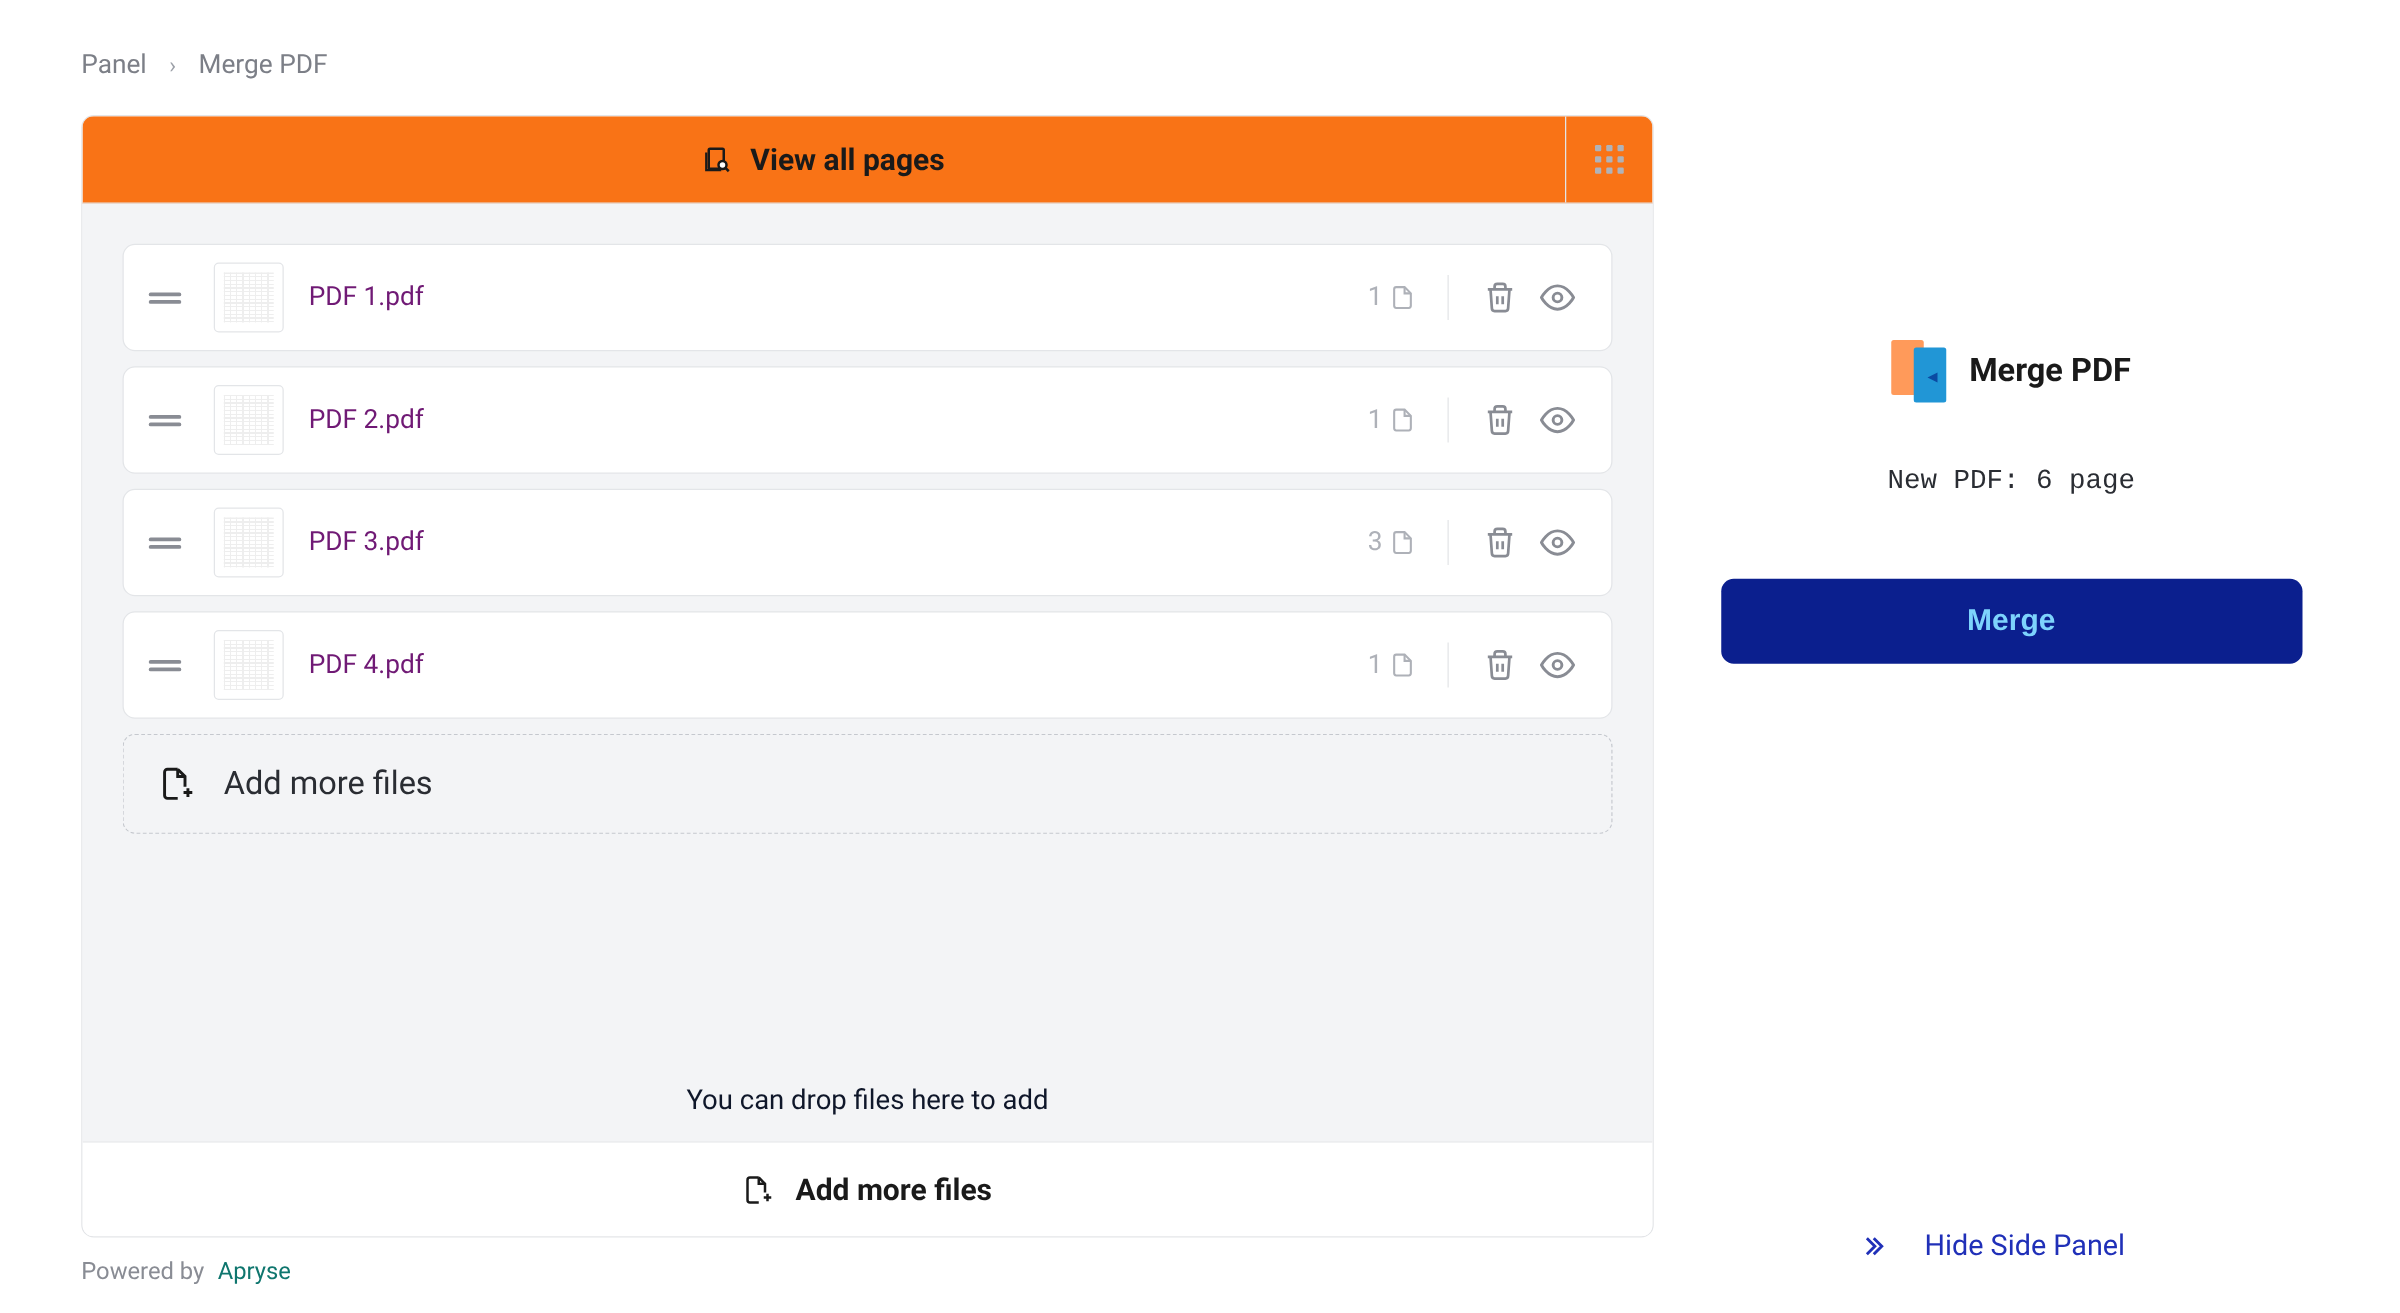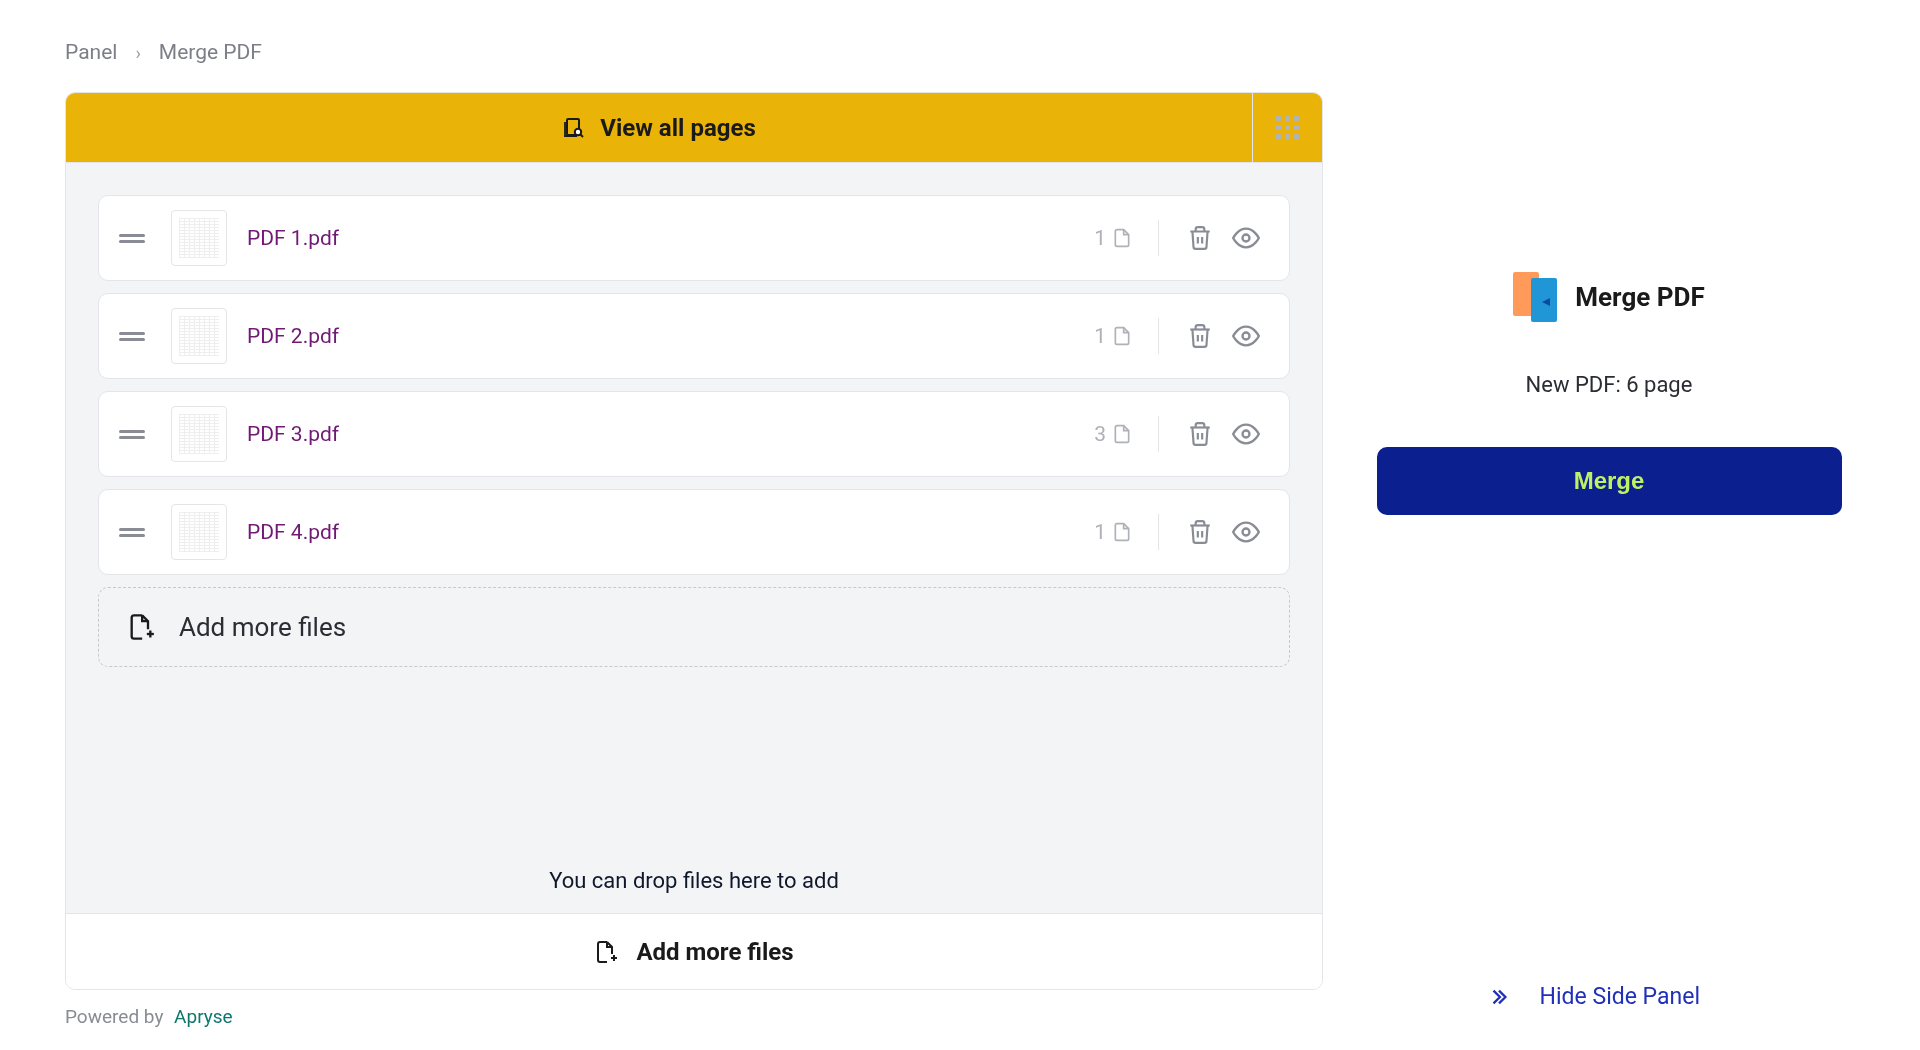--- a/index.html
+++ b/index.html
@@ -36,21 +36,21 @@
 .panel {
   border: 1px solid #e3e5e8;
   border-radius: 10px;
   overflow: hidden;
 }
 .panel-header {
   display: flex;
   align-items: center;
   height: 70px;
   border-bottom: 1px solid #e3e5e8;
-  background: #eab308;
+  background: #f97316;
   position: relative;
 }
 .view-all-btn {
   flex: 1;
   display: flex;
   align-items: center;
   justify-content: center;
   gap: 14px;
   font-size: 24px;
   font-weight: 700;
@@ -229,28 +229,29 @@
   border-right: 8px solid #0b4aa2;
 }
 .merge-title {
   font-size: 26px;
   font-weight: 700;
 }
 .page-summary {
   text-align: center;
   font-size: 22px;
   color: #2a2d33;
-  margin-bottom: 50px;
+  margin-bottom: 66px;
+  font-family: Liberation Mono, monospace;
 }
 .merge-btn {
   display: block;
   width: 465px;
   margin: 0 auto;
   background: #0b1f8e;
-  color: #bef264;
+  color: #7dd3fc;
   font-size: 24px;
   font-weight: 700;
   border: none;
   border-radius: 10px;
   padding: 20px 0;
   cursor: pointer;
 }
 .hide-panel {
   position: absolute;
   right: 220px;

